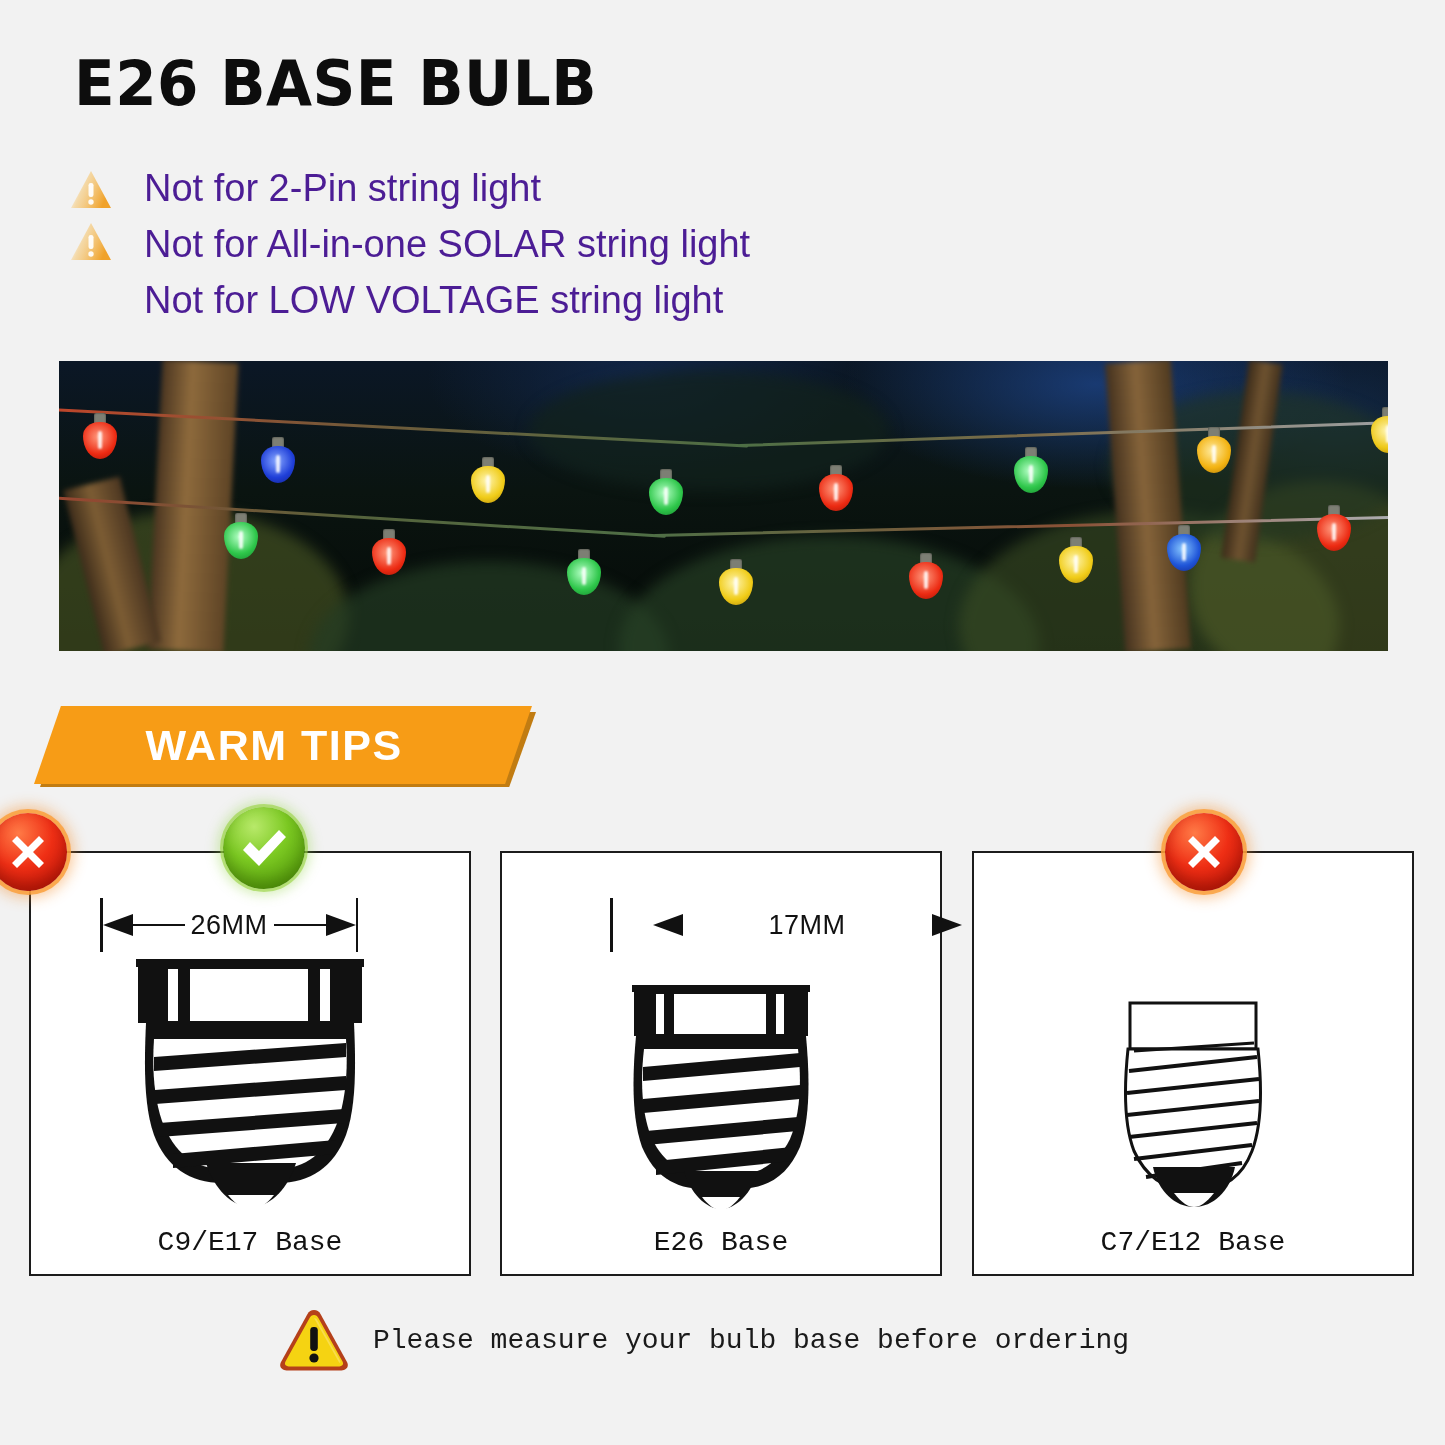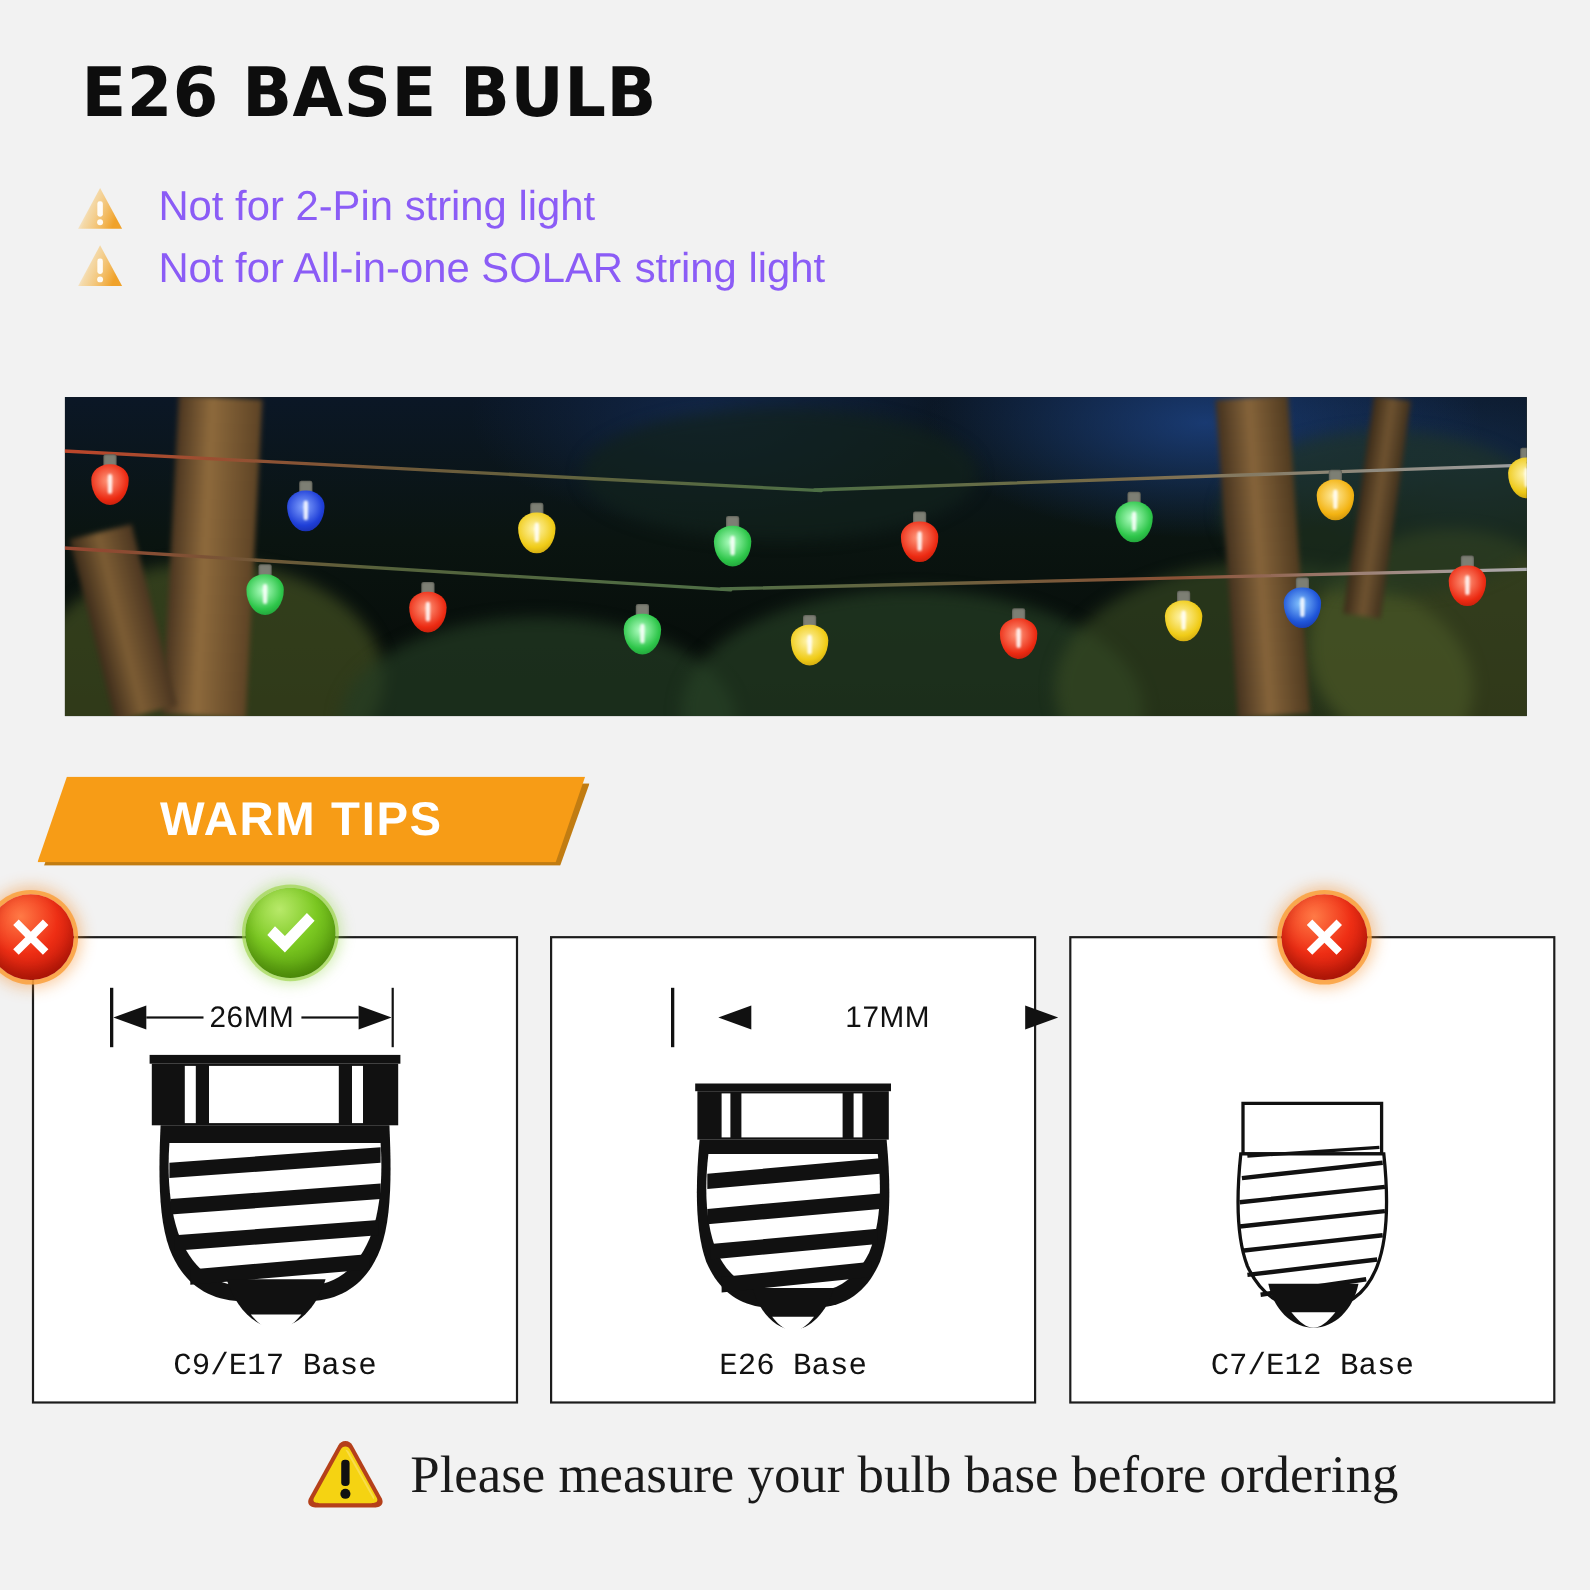--- a/index.html
+++ b/index.html
@@ -52,21 +52,21 @@
     margin-top: 4px;
   }
   .warn-tri-small svg { display:block; }
   .bullet-texts {
     display: flex;
     flex-direction: column;
     padding-left: 30px;
   }
   .bullet-text {
     font-size: 38px;
-    color: #8b5cf6;
+    color: #4c1d95;
     line-height: 56px;
     white-space: nowrap;
     font-family: "Liberation Sans", sans-serif;
   }
 
   
   #hero-photo {
     position: absolute;
     left: 59px;
     top: 361px;
@@ -272,25 +272,25 @@
   
   #footer-note {
     position: absolute;
     left: 277px;
     top: 1306px;
     display: flex;
     align-items: center;
   }
   #footer-warn-icon { width: 74px; height: 68px; flex: 0 0 74px; }
   #footer-note-text {
-    font-size: 48px;
+    font-size: 28px;
     color: #1a1a1a;
     padding-left: 22px;
     white-space: nowrap;
-    font-family: Liberation Serif, serif;
+    font-family: Liberation Mono, monospace;
   }
 </style>
 </head>
 <body>
 
 <div id="page-title">E26 BASE BULB</div>
 
 <div id="bullet-list">
 
   <div class="bullet-row">
@@ -323,20 +323,21 @@
             <stop offset="1" stop-color="#f0a22a"></stop>
           </linearGradient>
         </defs>
         <path d="M23 3 L43 40 L3 40 Z" fill="url(#wg2)"></path>
         <rect x="20.5" y="15" width="5" height="14" rx="2.2" fill="#ffffff" opacity="0.92"></rect>
         <circle cx="23" cy="34" r="2.7" fill="#ffffff" opacity="0.92"></circle>
       </svg>
     </span>
     <div class="bullet-texts">
       <span class="bullet-text">Not for All-in-one SOLAR string light</span>
+      <span class="bullet-text">Not for LOW VOLTAGE string light</span>
     </div>
   </div>
 
 </div>
 
 <div id="hero-photo">
   <div class="photo-sky"></div>
 
   <div class="foliage" style="left:-30px; top:150px; width:320px; height:210px; background:rgba(84,98,40,0.55);"></div>
   <div class="foliage" style="left:250px; top:200px; width:360px; height:190px; background:rgba(36,60,35,0.7);"></div>

